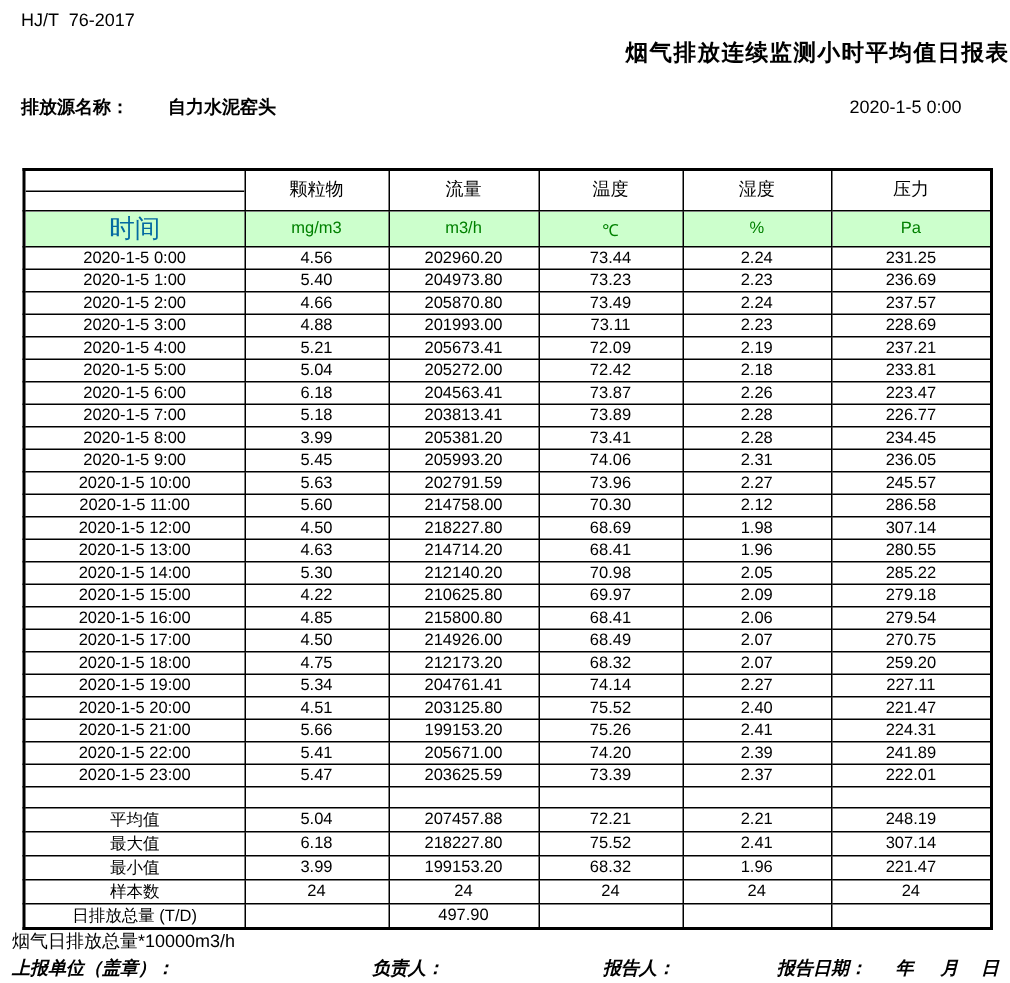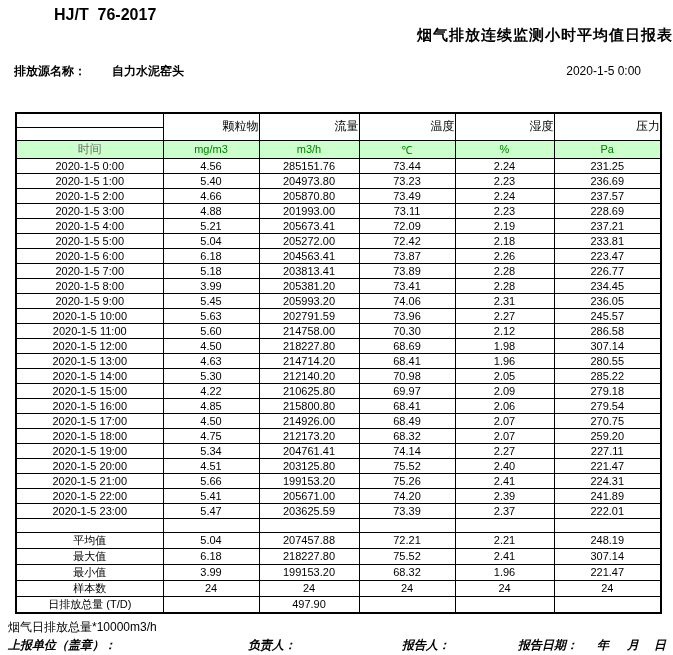--- a/index.html
+++ b/index.html
@@ -6,21 +6,21 @@
   .page{
     position:relative;
     width:673px;height:655px;
     background:#ffffff;
     font-family:"Liberation Sans", sans-serif;
     color:#000;
     overflow:hidden;
   }
   .std-code{
     position:absolute;left:14px;top:6px;
-    font-size:16px;font-weight:bold;white-space:pre;margin-left:40px;
+    font-size:12px;font-weight:normal;white-space:pre;
   }
   .doc-title{
     position:absolute;left:0;top:26px;width:100%;
     text-align:right;font-size:15px;font-weight:bold;letter-spacing:1px;
   }
   .source-line{position:absolute;left:14px;top:63px;font-size:12px;font-weight:bold;}
   .source-name{margin-left:26px;text-align:center;}
   .report-datetime{
     position:absolute;right:32px;top:64px;font-size:12px;font-weight:normal;
   }
@@ -34,29 +34,29 @@
     border:1px solid #000;
     padding:0;
     font-size:11px;
     font-weight:normal;
     text-align:center;
     vertical-align:middle;
     overflow:hidden;
     white-space:nowrap;
   }
   tr.col-head-row{height:27px;}
-  tr.col-head-row th{font-size:12px;text-align:right;}
+  tr.col-head-row th{font-size:12px;}
   th.blank-cell{position:relative;}
   th.blank-cell .split-line{
     position:absolute;left:0;top:50%;width:100%;height:0;
     border-top:1px solid #000;
   }
   tr.unit-row{height:17px;}
   tr.unit-row th{background:#CCFFCC;font-size:11px;}
-  tr.unit-row th.time-head{color:#737373;font-size:12px;font-family:Liberation Serif, serif;}
+  tr.unit-row th.time-head{color:#0369a1;font-size:17px;font-family:Liberation Serif, serif;}
   tr.unit-row th.unit-cell{color:#008000;}
   tr.data-row{height:15px;}
   tr.spacer-row{height:14px;}
   tr.summary-row{height:15px;}
   td.label-left{text-align:left;padding-left:2px;}
   .foot-note{
     position:absolute;left:8px;top:619px;
     font-size:12px;font-weight:normal;
   }
   .sign-line{position:absolute;left:0;top:637px;width:673px;height:16px;font-size:12px;font-weight:bold;}
@@ -110,21 +110,21 @@
           <th class="unit-cell">m3/h</th>
           <th class="unit-cell">℃</th>
           <th class="unit-cell">%</th>
           <th class="unit-cell">Pa</th>
         </tr>
       </thead>
     <tbody>
         <tr class="data-row">
           <td>2020-1-5 0:00</td>
           <td>4.56</td>
-          <td>285151.76</td>
+          <td>202960.20</td>
           <td>73.44</td>
           <td>2.24</td>
           <td>231.25</td>
         </tr>
         <tr class="data-row">
           <td>2020-1-5 1:00</td>
           <td>5.40</td>
           <td>204973.80</td>
           <td>73.23</td>
           <td>2.23</td>

